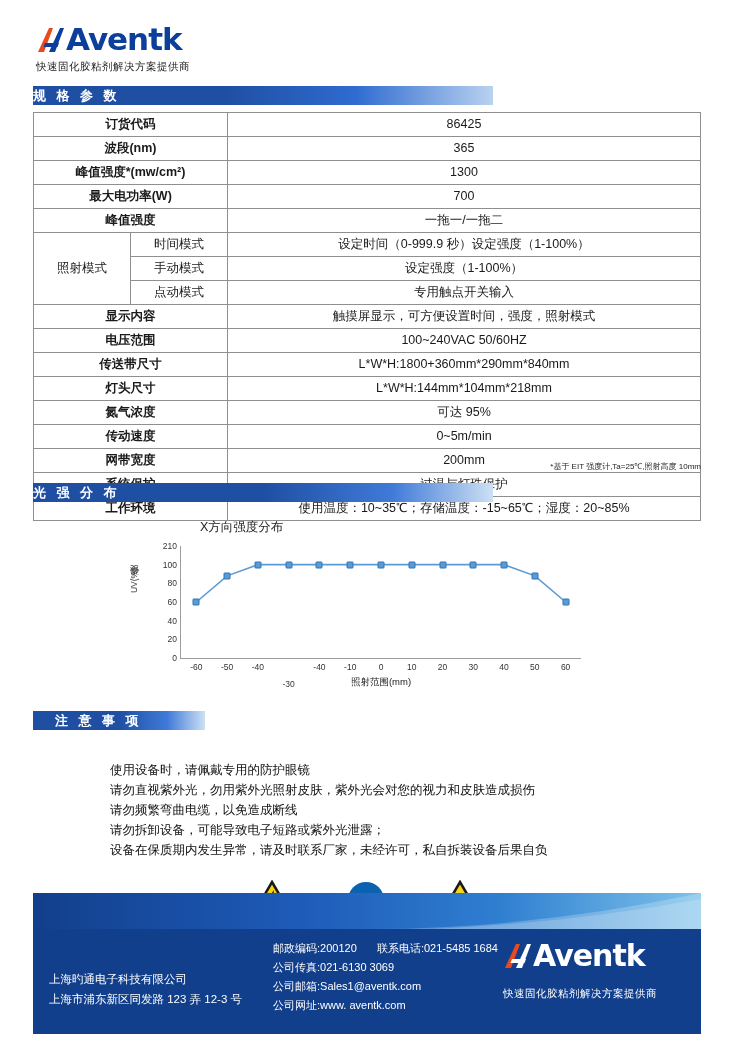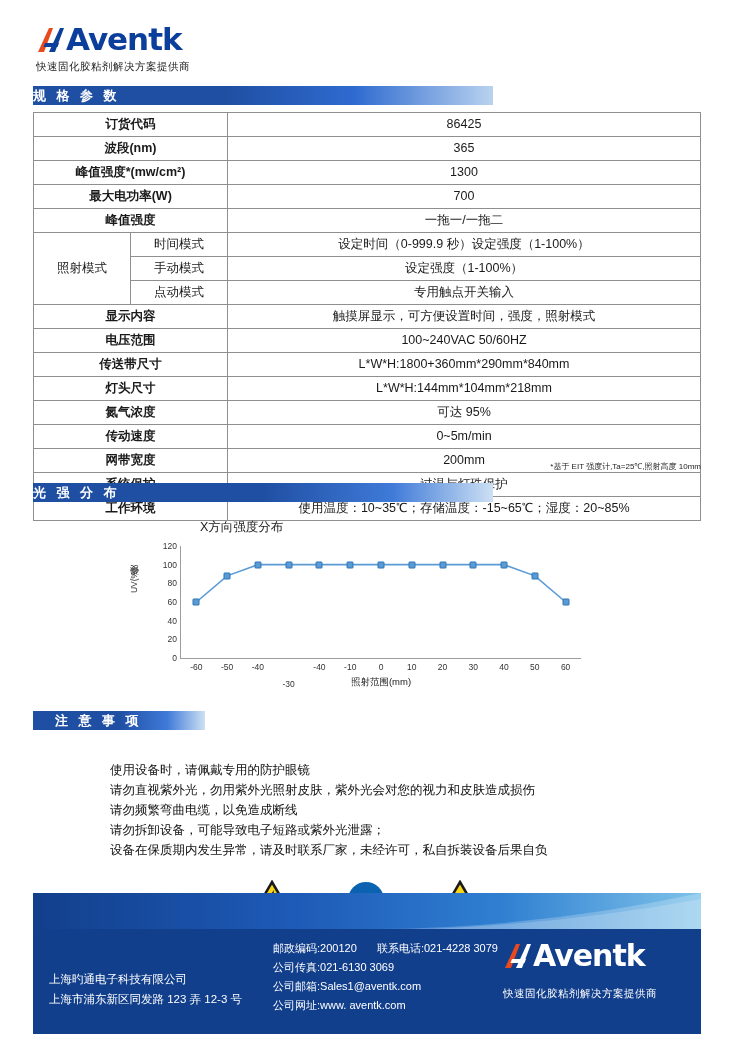--- a/index.html
+++ b/index.html
@@ -374,21 +374,21 @@
     <div class="chart-box">
       <div class="y-label">UV强度(%)</div>
       <div class="chart-plot" id="plot">
         <div class="x-axis-label">照射范围(mm)</div>
       <div class="ytick" style="top: 112px;">0</div>
           <div class="ytick" style="top: 93.3333px;">20</div>
           <div class="ytick" style="top: 74.6667px;">40</div>
           <div class="ytick" style="top: 56px;">60</div>
           <div class="ytick" style="top: 37.3333px;">80</div>
           <div class="ytick" style="top: 18.6667px;">100</div>
-          <div class="ytick" style="top: 0px;">120</div>
+          <div class="ytick" style="top: 0px;">210</div>
           <div class="xtick" style="left: 15.3846px;">-60</div>
           <div class="xtick" style="left: 46.1538px;">-50</div>
           <div class="xtick" style="left: 76.9231px;">-40</div>
           <div class="xtick" style="left: 107.692px; margin-top: 17px;">-30</div>
           <div class="xtick" style="left: 138.462px;">-40</div>
           <div class="xtick" style="left: 169.231px;">-10</div>
           <div class="xtick" style="left: 200px;">0</div>
           <div class="xtick" style="left: 230.769px;">10</div>
           <div class="xtick" style="left: 261.538px;">20</div>
           <div class="xtick" style="left: 292.308px;">30</div>
@@ -467,21 +467,21 @@
 
   <div class="footer-main">
     <div class="left">
       <div>上海旳通电子科技有限公司</div>
       <div>上海市浦东新区同发路 123 弄 12-3 号</div>
     </div>
     <div class="mid">
       <div>
         <span>邮政编码:200120</span>
         <span style="display:inline-block;width:14px"></span>
-        <span>联系电话:021-4228 3079</span>
+        <span>联系电话:021-5485 1684</span>
       </div>
       <div>公司传真:021-6130 3069</div>
       <div>公司邮箱:Sales1@aventk.com</div>
       <div>公司网址:www. aventk.com</div>
     </div>
     <div class="footer-logo">
       <div class="fl-word">
         <span style="display:inline-block;width:30px;height:30px;margin-right:2px">
           <svg width="30" height="30" viewBox="0 0 30 30">
             <path d="M2 27 L13 3 L17 3 L8 27 Z" fill="#e8491d"></path>

